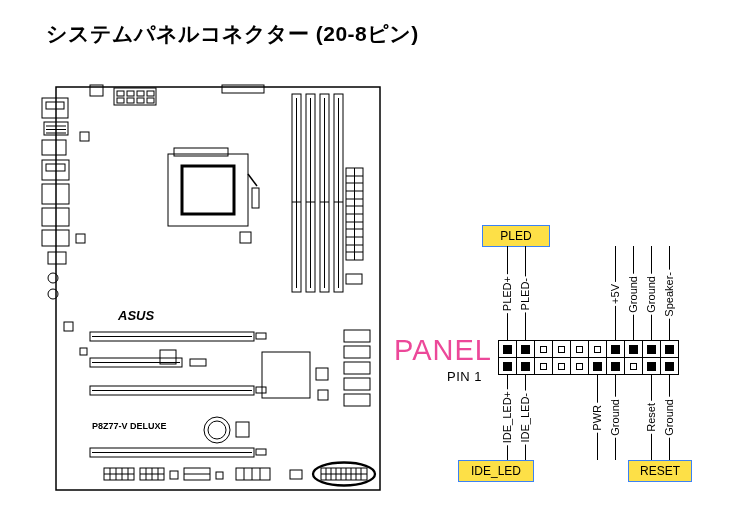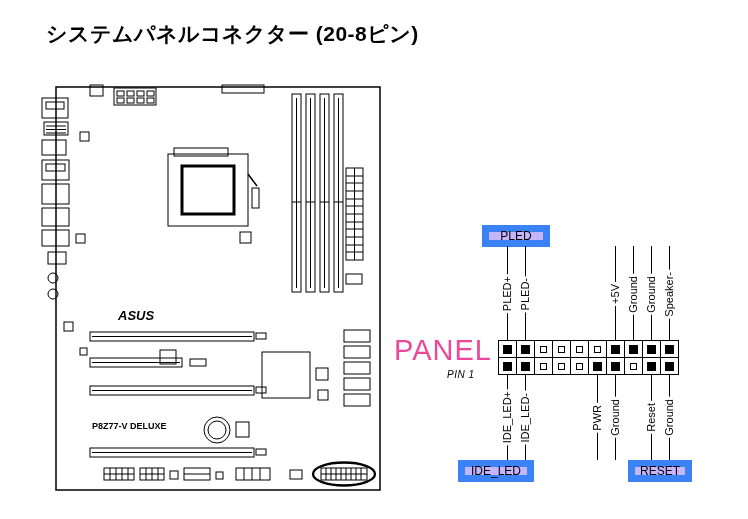--- a/index.html
+++ b/index.html
@@ -8,23 +8,23 @@
     font-family:"Liberation Sans", "DejaVu Sans", sans-serif; color:#000; overflow:hidden;padding-left:12px;
   }
   .doc-title {
     position:absolute; left:46px; top:20px;
     font-size:21px; font-weight:bold; letter-spacing:0.5px; white-space:nowrap;
   }
   .board-svg { position:absolute; left:40px; top:82px; }
 
   
   .panel-title { position:absolute; font-size:29px; font-weight:400; color:#ec4899; letter-spacing:1px; }
-  .pin1 { position:absolute; font-size:10px; letter-spacing:0.5px;font-style:italic; }
+  .pin1 { position:absolute; font-size:13px; letter-spacing:0.5px; }
   .pbox {
-    position:absolute; height:22px; border:7px solid #3b82f6; background:#c4b5fd;
+    position:absolute; height:22px; border:1px solid #3b82f6; background:#fde047;
     display:flex; align-items:center; justify-content:center; font-size:12px; box-sizing:border-box;
   }
   .vline { position:absolute; width:1px; background:#000; }
   .vcol { position:absolute; width:14px; display:grid; place-items:center; }
   .vtext {
     writing-mode:vertical-rl; transform:rotate(180deg);
     font-size:11px; line-height:12px; background:#fff; white-space:nowrap; padding:2px 0;
   }
   .pin-grid {
     position:absolute; display:grid; grid-template-columns:repeat(10,17px); grid-auto-rows:16px;

